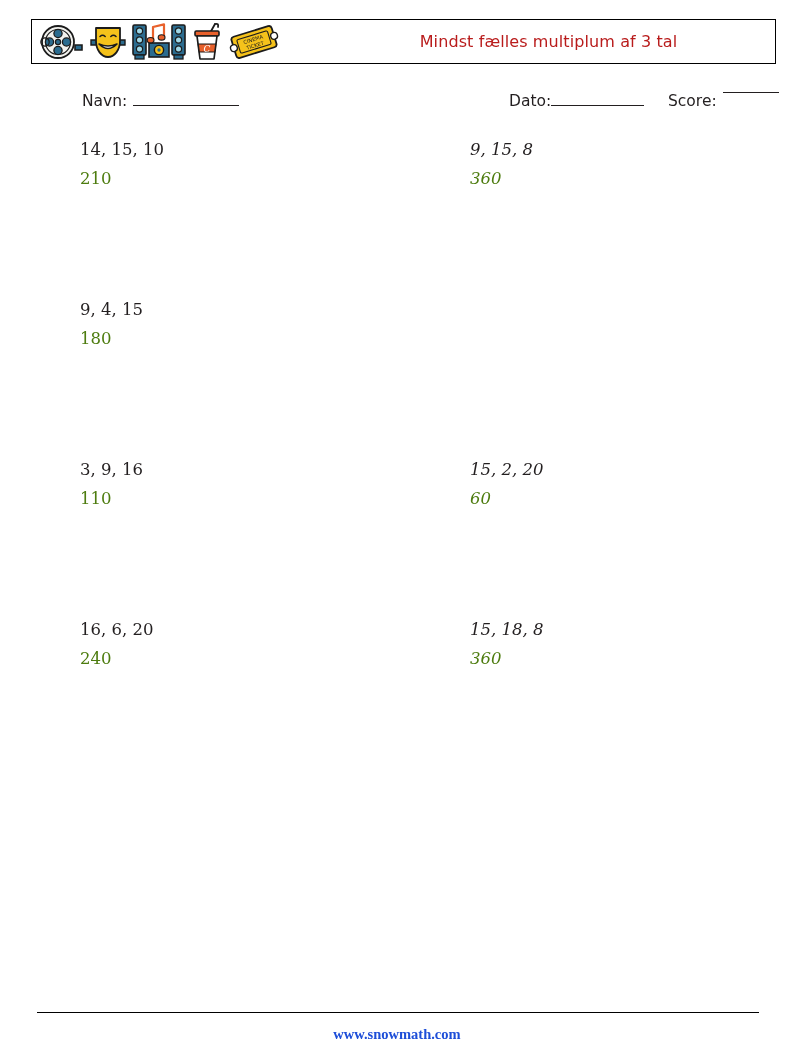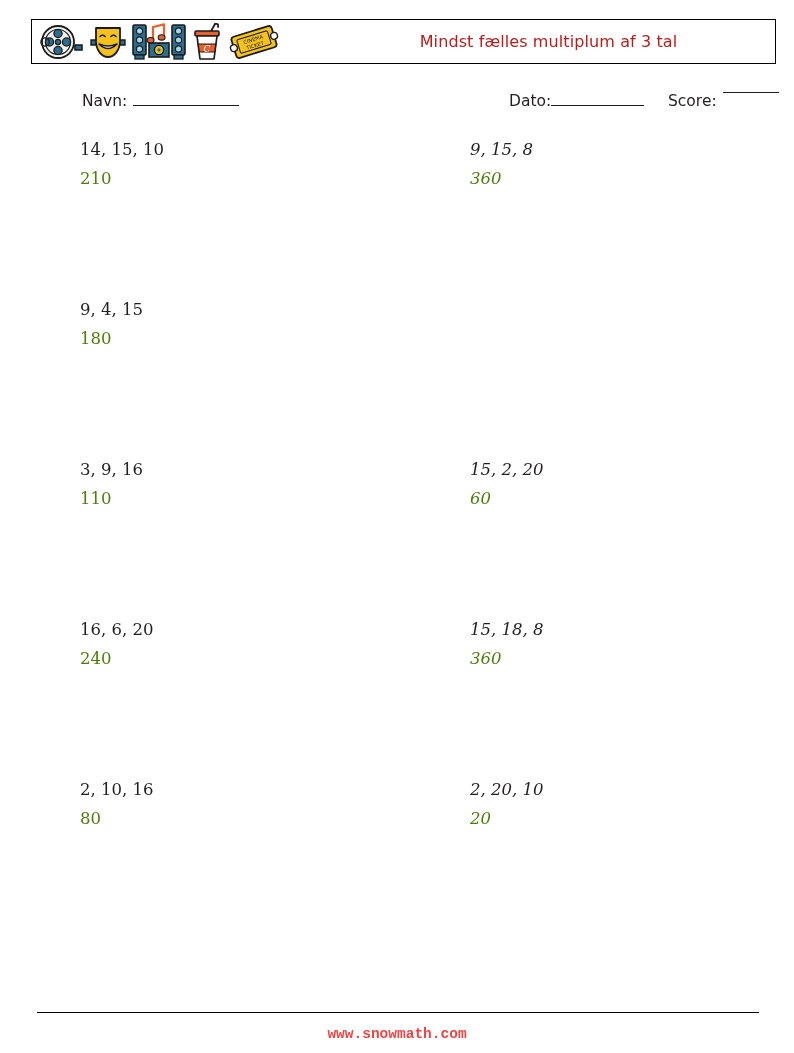--- a/index.html
+++ b/index.html
@@ -149,24 +149,24 @@
     top: 1012px;
     width: 722px;
     border-top: 1.6px solid #000000;
   }
   .footer-text {
     position: absolute;
     left: 0;
     top: 1026px;
     width: 794px;
     text-align: center;
-    font-family: Liberation Mono, monospace;
+    font-family: Liberation Serif, serif;
     font-size: 14.5px;
     font-weight: bold;
-    color: #ef4444;
+    color: #1d4ed8;
   }
 </style>
 </head>
 <body>
 
 <div class="header-box">
 
   <div class="icon-strip">
 
     <span>
@@ -316,31 +316,17 @@
       </span>
     </div>
     <div class="cell right">
       <span class="question">15, 18, 8</span>
       <span class="answer-wrap" style="width: 73px;">
         <span class="answer">360</span>
       </span>
     </div>
   </div>
 
-  <div class="prow">
-    <div class="cell left">
-      <span class="question">2, 10, 16</span>
-      <span class="answer-wrap" style="width: 73px;">
-        <span class="answer">80</span>
-      </span>
-    </div>
-    <div class="cell right">
-      <span class="question">2, 20, 10</span>
-      <span class="answer-wrap" style="width: 73px;">
-        <span class="answer">20</span>
-      </span>
-    </div>
-  </div>
 
 </div>
 
 <div class="footer-rule"></div>
 <div class="footer-text">www.snowmath.com</div>
 
 </body></html>

